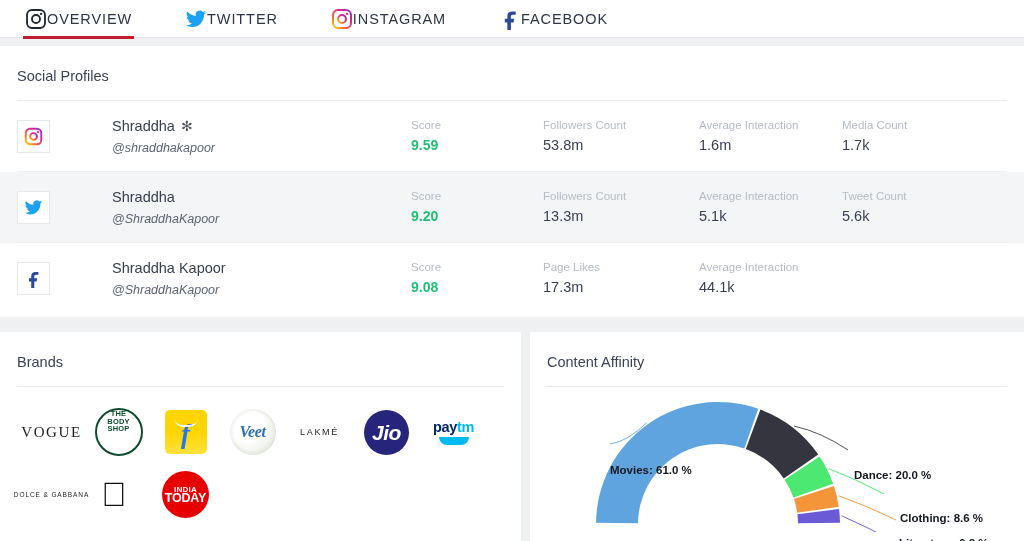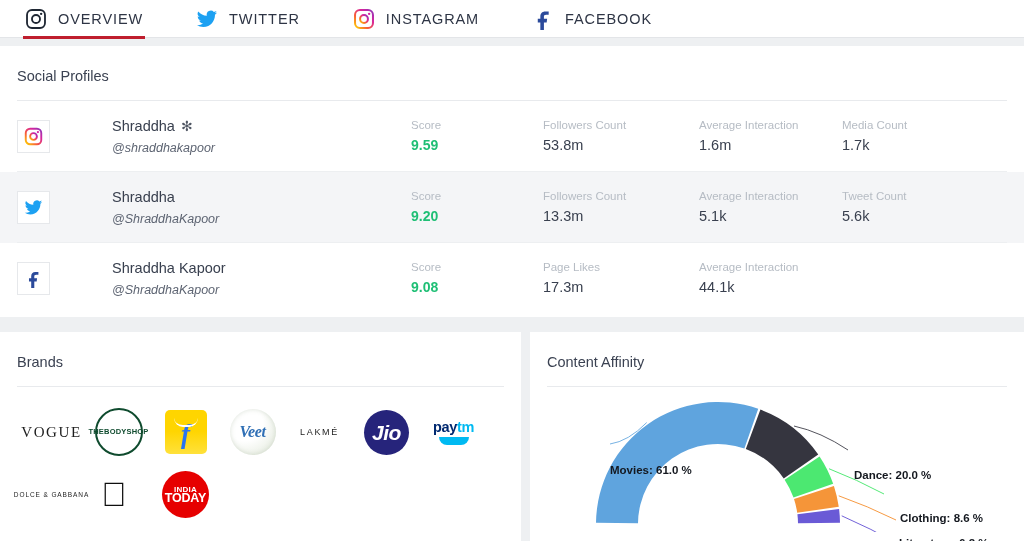--- a/index.html
+++ b/index.html
@@ -12,21 +12,21 @@
   .page { position: relative; width: 1024px; height: 541px; background: #eef0f2; }
 
   
   .tabbar {
     position: absolute; top: 0; left: 0; width: 1024px; height: 38px;
     background: #ffffff;
     border-bottom: 1px solid #e3e5e8;
     display: flex; align-items: center;
   }
   .tab {
-    display: flex; align-items: center; gap: 11px;
+    display: flex; align-items: center; 
     height: 38px; padding: 0 0 0 0; margin-right: 53px;
     cursor: pointer; position: relative;
   }
   .tab:first-child { margin-left: 25px; }
   .tab-label {
     font-size: 14.5px; letter-spacing: 0.9px; color: #2e3545; font-weight: 400;
     white-space: nowrap;
   }
   .tab.active::after {
     content: ""; position: absolute; left: -2px; right: -2px; bottom: -1px;
@@ -94,21 +94,21 @@
   }
 
   
   .vogue-txt {
     font-family: "Liberation Serif", serif; font-size: 15px; letter-spacing: 1.6px;
     color: #1d1d1d; font-weight: 400;
   }
   .bodyshop {
     width: 48px; height: 48px; border-radius: 50%;
     border: 2.5px solid #0f4b2e;
-    display: flex; align-items: center; justify-content: center; flex-direction: row;
+    display: flex; align-items: center; flex-direction: column;
     color: #0f4b2e; font-size: 7.5px; font-weight: 700; line-height: 7.6px;
     text-align: center; letter-spacing: 0.2px;
   }
   .flipkart {
     width: 42px; height: 44px; border-radius: 5px;
     background: linear-gradient(180deg,#ffd500 0%,#ffd500 48%,#ffe13b 100%);
     position: relative; display: flex; align-items: center; justify-content: center;
   }
   .flipkart .fk-f {
     font-family: "Liberation Serif", serif; font-style: italic; font-weight: 700;

